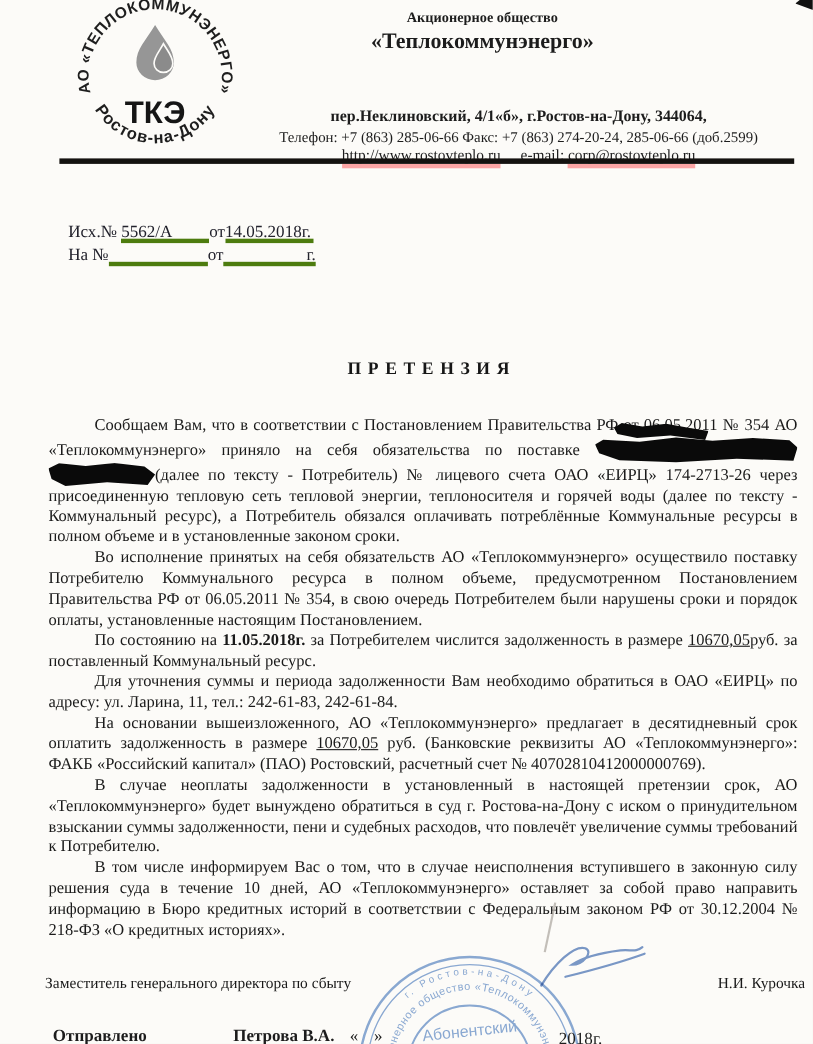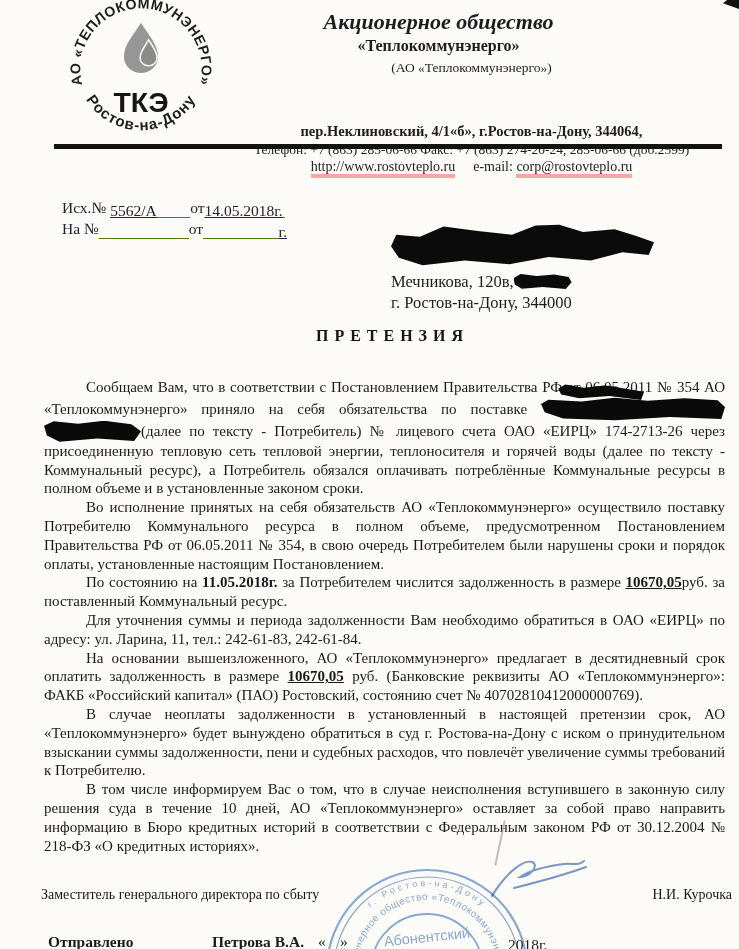--- a/index.html
+++ b/index.html
@@ -5,49 +5,49 @@
   html,body{margin:0;padding:0;background:#e8e6e2;}
   .page{
     position:relative; width:739px; height:949px; overflow:hidden;
     background:#fcfbf8;
     font-family:"Liberation Serif", serif;
     color:#1c1c1c;
   }
   
   .logo{position:absolute; left:46px; top:0; width:190px; height:142px;}
   .info{position:absolute; left:203px; top:9px; width:537px; text-align:center; line-height:1.15;}
-  .org1{font-size:22px; font-weight:bold; transform:translateX(-33px); margin-bottom:3px;font-style:italic;}
-  .org2{font-size:16px; font-weight:bold; transform:translateX(-33px); margin-bottom:4px;}
+  .org1{font-size:13px; font-weight:bold; transform:translateX(-33px); margin-bottom:3px;}
+  .org2{font-size:20px; font-weight:bold; transform:translateX(-33px); margin-bottom:20px;}
   .org-short{font-size:13.5px; margin-bottom:2px;}
   .addr{font-size:14.5px; font-weight:bold; margin-bottom:2px;margin-top:48px;}
   .regline{font-size:14.5px; margin-bottom:2px;}
   .regline .gap{display:inline-block; width:26px;}
   .phones{font-size:13.5px; margin-bottom:2px;}
   .webline{font-size:14px;}
   .webline .lnk{border-bottom:4px solid #fca5a5;}
   .webline .gap{display:inline-block; width:18px;}
   .rule{position:absolute; left:54px; top:144px; width:668px; height:5px; background:#141210;}
   
   .refblock{position:absolute; left:62px; top:152px; font-size:15.5px; line-height:21px; color:#22222c;}
-  .uline{display:inline-block; border-bottom:1px solid #4d7c0f; height:17px; vertical-align:bottom;text-decoration:underline;}
+  .uline{display:inline-block; border-bottom:4px solid #4d7c0f; height:17px; vertical-align:bottom;}
   .u1{width:80px;} .u2{width:80px;margin-top:48px;} .u3{width:90px;} .u4{width:84px; text-align:right;}
   
   .recipient{position:absolute; left:391px; top:221px; font-size:16.5px; line-height:21px;}
   .blob-big{width:263px; height:46px; background:#0b0b0b; margin-bottom:4px;
     clip-path:polygon(0 55%,2% 30%,11% 34%,20% 12%,33% 22%,46% 30%,55% 10%,64% 8%,73% 24%,85% 18%,93% 32%,100% 46%,98% 74%,88% 68%,76% 86%,60% 78%,45% 94%,28% 86%,12% 96%,3% 80%);}
   .blob-inline{display:inline-block; width:58px; height:15px; background:#0b0b0b; vertical-align:-2px;
     clip-path:polygon(0 28%,12% 0,40% 14%,70% 4%,95% 20%,100% 55%,90% 100%,50% 86%,14% 98%,2% 70%);}
   
   .title{position:absolute; left:0; top:327px; width:739px; text-align:center;
     font-size:16px; font-weight:bold; letter-spacing:6px; transform:translateX(23px); color:#161616;}
   .body-text{position:absolute; left:44px; top:378px; width:681px;
     font-size:15px; line-height:18.8px; text-align:justify; color:#1a1a1a;}
   .body-text p{margin:0; text-indent:42px;}
   .body-text .b{font-weight:bold;}
-  .body-text .bu{font-weight:bold; text-decoration:underline;}
+  .body-text .bu{font-weight:normal; text-decoration:underline;}
   .redact{display:inline-block; background:#0a0a0a;}
   .redact-wide{width:184px; height:24px; vertical-align:-7px;
     clip-path:polygon(0 30%,4% 12%,22% 20%,40% 4%,58% 16%,78% 6%,96% 14%,100% 42%,98% 92%,70% 84%,40% 98%,12% 90%,2% 64%);}
   .redact-small{width:97px; height:21px; vertical-align:-6px;
     clip-path:polygon(0 24%,10% 2%,35% 14%,62% 0,90% 16%,100% 50%,93% 96%,55% 84%,16% 100%,3% 70%);}
   .scribble-a{position:absolute; left:558px; top:385px; width:86px; height:15px; background:#0a0a0a;
     transform:rotate(3deg); clip-path:polygon(0 40%,8% 10%,30% 24%,55% 0,80% 18%,100% 30%,97% 86%,60% 70%,25% 96%,4% 78%);}
   
   .sigrow{position:absolute; left:41px; top:887px; width:691px; display:flex;
     justify-content:space-between; font-size:14px; color:#181818;}
@@ -83,21 +83,20 @@
     <g>
       <path d="M100,24 C91,39 82,47 82,60 A18,17 0 0 0 118,60 C118,47 109,39 100,24 Z" fill="#969696"></path>
       <path d="M108,42 C104,50 99,54 99,61 A9,8.5 0 0 0 117,61 C117,54 112,49 108,42 Z" fill="#8b8b8b" stroke="#fcfbf8" stroke-width="1.6"></path>
     </g>
     <text x="100" y="118" text-anchor="middle" font-family="Liberation Sans, sans-serif" font-size="30" font-weight="bold" fill="#151515">ТКЭ</text>
   </svg>
 
   <div class="info">
     <div class="org1">Акционерное общество</div>
     <div class="org2">«Теплокоммунэнерго»</div>
-    <div class="org-short">(АО «Теплокоммунэнерго»)</div>
     <div class="addr">пер.Неклиновский, 4/1«б», г.Ростов-на-Дону, 344064,</div>
     <div class="phones">Телефон: +7 (863) 285-06-66  Факс: +7 (863) 274-20-24, 285-06-66 (доб.2599)</div>
     <div class="webline">
       <span class="lnk">http://www.rostovteplo.ru</span><span class="gap"></span><span>e-mail:</span>
       <span class="lnk">corp@rostovteplo.ru</span>
     </div>
   </div>
 
   <div class="rule"></div>
   <div class="corner-artifact"></div>
@@ -105,34 +104,29 @@
   <div class="refblock">
     <div>
       <span>Исх.№</span>
       <span class="uline u1">5562/А</span><span>от</span><span class="uline u2">14.05.2018г.</span>
     </div>
     <div>
       <span>На №</span><span class="uline u3"></span><span>от</span><span class="uline u4">г.</span>
     </div>
   </div>
 
-  <div class="recipient">
-    <div class="blob-big"></div>
-    <div><span>Мечникова, 120в,</span><span class="blob-inline"></span></div>
-    <div>г. Ростов-на-Дону, 344000</div>
-  </div>
 
   <div class="title">ПРЕТЕНЗИЯ</div>
 
   <div class="body-text" id="body-text">
       <p><span>Сообщаем Вам, что в соответствии с Постановлением Правительства РФ от 06.05.2011 № 354 АО «Теплокоммунэнерго» приняло на себя обязательства по поставке </span><span class="redact redact-wide"></span><span> </span><span class="redact redact-small"></span><span>(далее по тексту - Потребитель) № лицевого счета ОАО «ЕИРЦ» 174-2713-26 через присоединенную тепловую сеть тепловой энергии, теплоносителя и горячей воды (далее по тексту - Коммунальный ресурс), а Потребитель обязался оплачивать потреблённые Коммунальные ресурсы в полном объеме и в установленные законом сроки.</span></p>
       <p><span>Во исполнение принятых на себя обязательств АО «Теплокоммунэнерго» осуществило поставку Потребителю Коммунального ресурса в полном объеме, предусмотренном Постановлением Правительства РФ от 06.05.2011 № 354, в свою очередь Потребителем были нарушены сроки и порядок оплаты, установленные настоящим Постановлением.</span></p>
       <p><span>По состоянию на </span><span class="b">11.05.2018г.</span><span> за Потребителем числится задолженность в размере </span><span class="bu">10670,05</span><span>руб.  за поставленный Коммунальный ресурс.</span></p>
       <p><span>Для уточнения суммы и периода задолженности Вам необходимо обратиться в ОАО «ЕИРЦ» по адресу: ул. Ларина, 11, тел.: 242-61-83, 242-61-84.</span></p>
-      <p><span>На основании вышеизложенного, АО «Теплокоммунэнерго» предлагает в десятидневный срок оплатить задолженность в размере </span><span class="bu">10670,05</span><span> руб. (Банковские реквизиты АО «Теплокоммунэнерго»: ФАКБ «Российский капитал» (ПАО) Ростовский, состоянию счет № 40702810412000000769).</span></p>
+      <p><span>На основании вышеизложенного, АО «Теплокоммунэнерго» предлагает в десятидневный срок оплатить задолженность в размере </span><span class="bu">10670,05</span><span> руб. (Банковские реквизиты АО «Теплокоммунэнерго»: ФАКБ «Российский капитал» (ПАО) Ростовский, расчетный счет № 40702810412000000769).</span></p>
       <p><span>В случае неоплаты задолженности в установленный в настоящей претензии срок, АО «Теплокоммунэнерго» будет вынуждено обратиться в суд г. Ростова-на-Дону с иском о принудительном взыскании суммы задолженности, пени и судебных расходов, что повлечёт увеличение суммы требований к Потребителю.</span></p>
       <p><span>В том числе информируем Вас о том, что в случае неисполнения вступившего в законную силу решения суда в течение 10 дней, АО «Теплокоммунэнерго» оставляет за собой право направить информацию в Бюро кредитных историй в соответствии с Федеральным законом РФ от 30.12.2004 № 218-ФЗ «О кредитных историях».</span></p>
     </div>
   <div class="scribble-a"></div>
   <div class="crease"></div>
 
   <div class="sigrow">
     <span>Заместитель генерального директора по сбыту</span>
     <span>Н.И. Курочка</span>
   </div>

